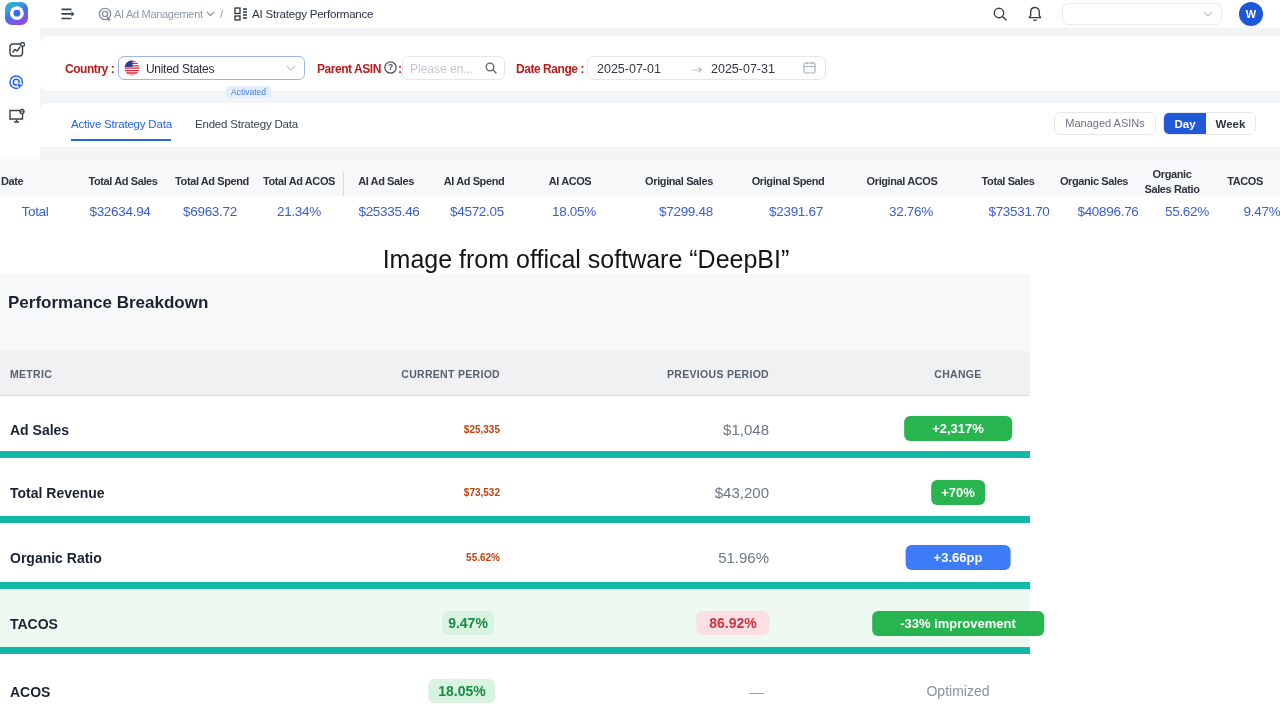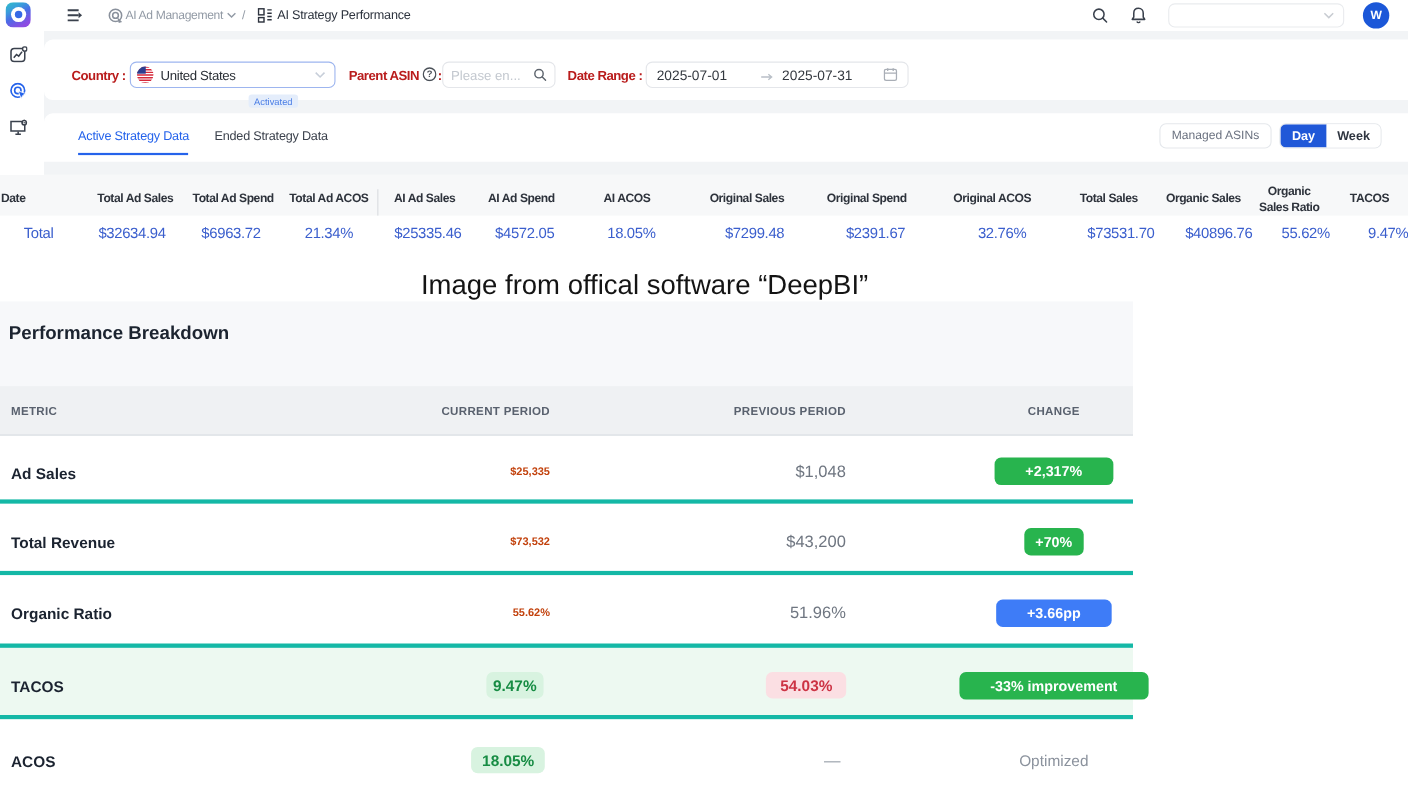--- a/index.html
+++ b/index.html
@@ -37,21 +37,21 @@
 .h1.two { top:167px; text-align:center; line-height:14.5px; }
 #vsep { left:343px; top:172px; width:1px; height:24px; background:#d9dce0; }
 .v1 { position:absolute; transform:translateX(-50%); font-size:13.5px; letter-spacing:-0.3px; color:#3a5ecd; top:203.5px; white-space:nowrap; }
 
 #caption { left:0; top:245px; width:1172px; text-align:center; font-size:25px; color:#141414; }
 
 #bpanel { left:0; top:274px; width:1030px; height:77px; background:#f7f8fa; }
 #btitle { left:8px; top:293px; font-size:17px; font-weight:bold; color:#1c2430; }
 #bhead { left:0; top:351px; width:1030px; height:45px; background:#eff1f3; border-bottom:1px solid #d8dce1; }
 .bh { position:absolute; font-size:10.5px; font-weight:bold; color:#59616e; letter-spacing:0.3px; top:368px; }
-.brow { position:absolute; left:0; width:1030px; background:#fff; border-bottom:4px solid #14b8a6; }
+.brow { position:absolute; left:0; width:1030px; background:#fff; border-bottom:7px solid #14b8a6; }
 .blabel { position:absolute; left:10px; font-size:14px; line-height:16px; font-weight:bold; color:#1b2330; }
 .bcur { position:absolute; right:530px; font-size:10px; line-height:16px; font-weight:bold; color:#c2410c; }
 .bprev { position:absolute; right:261px; font-size:15px; line-height:16px; color:#6f7681;text-align:center; }
 .bchange { position:absolute; left:958px; transform:translateX(-50%); }
 .badge { display:inline-block; font-size:13px; font-weight:bold; color:#fff; padding:5px 28px; border-radius:6px; white-space:nowrap; }
 .badge.green { background:#28b44e; }
 .badge.blue { background:#3e7cf7; }
 .pill { display:inline-block; font-size:14px; font-weight:bold; padding:4px 8px; border-radius:6px; }
 .pill.green { background:#d8f3e0; color:#178c44; }
 .pill.red { background:#fbdfe3; color:#cc3344; padding:4px 13px; }
@@ -246,21 +246,21 @@
   </div>
   <div class="brow" style="top:523px;height:66px">
     <div class="blabel" style="top:27px">Organic Ratio</div>
     <div class="bcur" style="top:27px">55.62%</div>
     <div class="bprev" style="top:27px">51.96%</div>
     <div class="bchange" style="top:22px"><span class="badge blue">+3.66pp</span></div>
   </div>
   <div class="brow" style="top:589px;height:65px;background:#edf9f1">
     <div class="blabel" style="top:27px">TACOS</div>
     <div class="bchange" style="left:468px;top:22px"><span class="pill green slim">9.47%</span></div>
-    <div class="bchange" style="left:733px;top:22px"><span class="pill red">54.03%</span></div>
+    <div class="bchange" style="left:733px;top:22px"><span class="pill red">86.92%</span></div>
     <div class="bchange" style="top:22px"><span class="badge green">-33% improvement</span></div>
   </div>
   <div class="brow" style="top:654px;height:66px;border-bottom:none">
     <div class="blabel" style="top:30px">ACOS</div>
     <div class="bchange" style="left:462px;top:25px"><span class="pill green wide">18.05%</span></div>
     <div class="bprev" style="top:30px;right:266px;color:#9aa1ab">—</div>
     <div class="bchange" style="top:29px;font-size:14px;color:#8b929d">Optimized</div>
   </div>
 
 </div>

